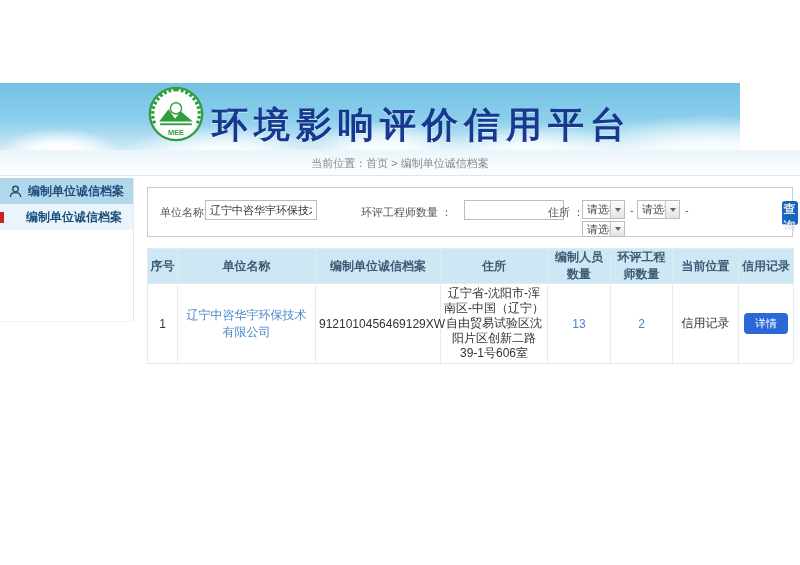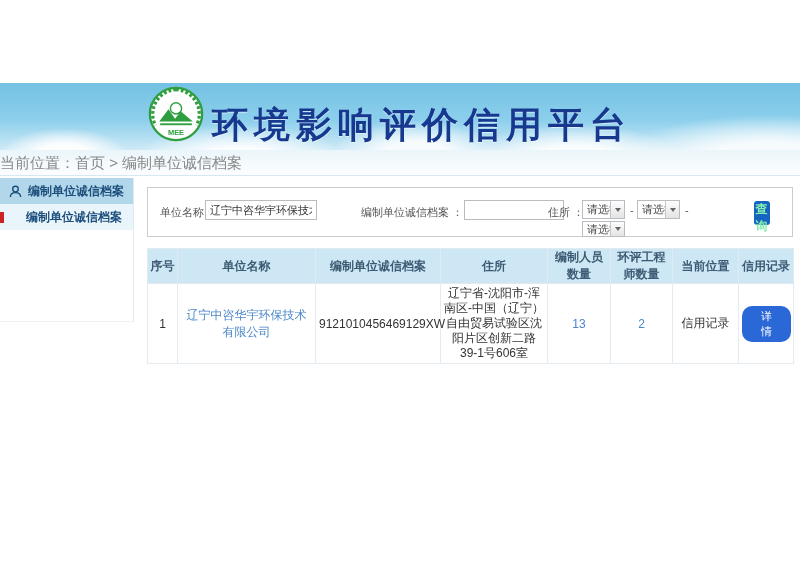--- a/index.html
+++ b/index.html
@@ -1,42 +1,42 @@
 <!DOCTYPE html>
 <html><head>
 <meta charset="utf-8">
 <style>
   * { margin:0; padding:0; box-sizing:border-box; }
   html,body { width:800px; height:565px; background:#fff; font-family:"Liberation Sans","DejaVu Sans",sans-serif; overflow:hidden; }
   .stage { position:relative; width:800px; height:565px; background:#fff; }
 
   
   .banner {
-    position:absolute; left:0; top:83px; width:800px; height:67px;
+    position:absolute; left:0; top:83px; width:740px; height:67px;
     background:
       radial-gradient(90px 38px at 8% 108%,  rgba(255,255,255,.95) 30%, rgba(255,255,255,0) 72%),
       radial-gradient(150px 52px at 30% 118%, rgba(255,255,255,.92) 28%, rgba(255,255,255,0) 72%),
       radial-gradient(120px 46px at 52% 104%, rgba(255,255,255,.85) 25%, rgba(255,255,255,0) 70%),
       radial-gradient(150px 50px at 72% 115%, rgba(255,255,255,.9) 28%, rgba(255,255,255,0) 72%),
       radial-gradient(200px 58px at 96% 112%, rgba(255,255,255,.85) 28%, rgba(255,255,255,0) 75%),
       linear-gradient(180deg,#74c1e3 0%, #8ccfec 55%, #cfeaf6 100%);
   }
   .logo { position:absolute; left:148px; top:3px; width:56px; height:56px; }
   .site-title {
     position:absolute; left:212px; top:16px; height:52px; line-height:52px;
     font-size:36px; font-weight:bold; color:#16398f; letter-spacing:6px;
     text-shadow:0 1px 1px rgba(255,255,255,.6);
   }
 
   
   .breadcrumb {
     position:absolute; left:0; top:150px; width:800px; height:26px;
     background:linear-gradient(180deg,#eaf5fa 0%, #fdfeff 100%);
     border-bottom:1px solid #d6e8f2;
-    font-size:15px; color:#888; line-height:26px; 
+    font-size:11px; color:#888; line-height:26px; text-align:center;
   }
 
   
   .sidebar {
     position:absolute; left:0; top:178px; width:134px; height:144px;
     background:#fff; border-right:1px solid #e0eaf0; border-bottom:1px solid #edf3f7;
   }
   .sidebar-header {
     height:26px; background:#b2d7ea; color:#1c4e7c; font-size:12px; font-weight:bold;
     display:flex; align-items:center; padding-left:9px; gap:6px;
@@ -63,41 +63,41 @@
     font-size:11px; color:#444; line-height:17px; padding-left:4px; cursor:pointer;
   }
   .sel .arrow-box {
     position:absolute; right:0; top:0; width:14px; height:100%;
     background:linear-gradient(#fefefe,#e3e3e3); border-left:1px solid #c3c6ca;
     display:flex; align-items:center; justify-content:center;
   }
   .sel .tri { width:0; height:0; border-left:3px solid transparent; border-right:3px solid transparent; border-top:4px solid #666; }
   .dash { position:absolute; top:16px; font-size:11px; color:#555; }
   .search-btn {
-    position:absolute; left:606px; top:13px; width:16px; height:24px;
-    background:#1565c0; color:#86efac; border:none; border-radius:3px;
+    position:absolute; left:634px; top:13px; width:16px; height:24px;
+    background:#1565c0; color:#e5e5e5; border:none; border-radius:3px;
     font-size:12px; font-weight:bold; cursor:pointer; letter-spacing:1px;
     font-family:"Liberation Sans","DejaVu Sans",sans-serif;
   }
 
   
   .result-table { width:646px; margin-top:11px; border-collapse:collapse; table-layout:fixed; }
   .result-table th {
     background:#cde7f4; color:#3c5a73; font-size:12px; font-weight:bold;
     height:25px; border:1px solid #dfeaf1; text-align:center; padding:0 2px;
   }
   .result-table td {
     background:#fff; color:#333; font-size:12px; height:46px;
     border:1px solid #e4ecf2; text-align:center; vertical-align:middle; padding:2px 3px;margin-top:25px;
   }
   td.addr { font-size:12px; line-height:15px; }
   .blue-link { color:#4a86c8; text-decoration:none; cursor:pointer; }
   .detail-btn {
-    background:#2a68d8; color:#fff; border:none; border-radius:10px;
-    font-size:11px; padding:3px 19px; cursor:pointer;
+    background:#2a68d8; color:#fff; border:none; border-radius:4px;
+    font-size:11px; padding:3px 11px; cursor:pointer;
     font-family:"Liberation Sans","DejaVu Sans",sans-serif;
   }
 </style>
 </head>
 <body>
 
 <div class="stage">
 
   <div class="banner">
     <svg class="logo" viewBox="0 0 60 60">
@@ -126,21 +126,21 @@
       <span class="marker"></span>
       <span>编制单位诚信档案</span>
     </div>
   </div>
 
   <div class="main">
 
     <div class="search-panel">
       <span class="lbl" style="left:12px;">单位名称 ：</span>
       <input class="txt-input" style="left: 57px; width: 112px;" value="辽宁中咨华宇环保技术有限公">
-      <span class="lbl" style="left:213px;">编制单位诚信档案 ：</span>
+      <span class="lbl" style="left:213px;">环评工程师数量 ：</span>
       <input class="txt-input" style="left: 316px; width: 100px;" value="">
 
       <span class="lbl" style="left:400px;">住所 ：</span>
 
       <div class="sel" style="left:434px; top:12px;">
         <span>请选择</span>
         <span class="arrow-box">
             <span class="tri"></span>
           </span>
       </div>

